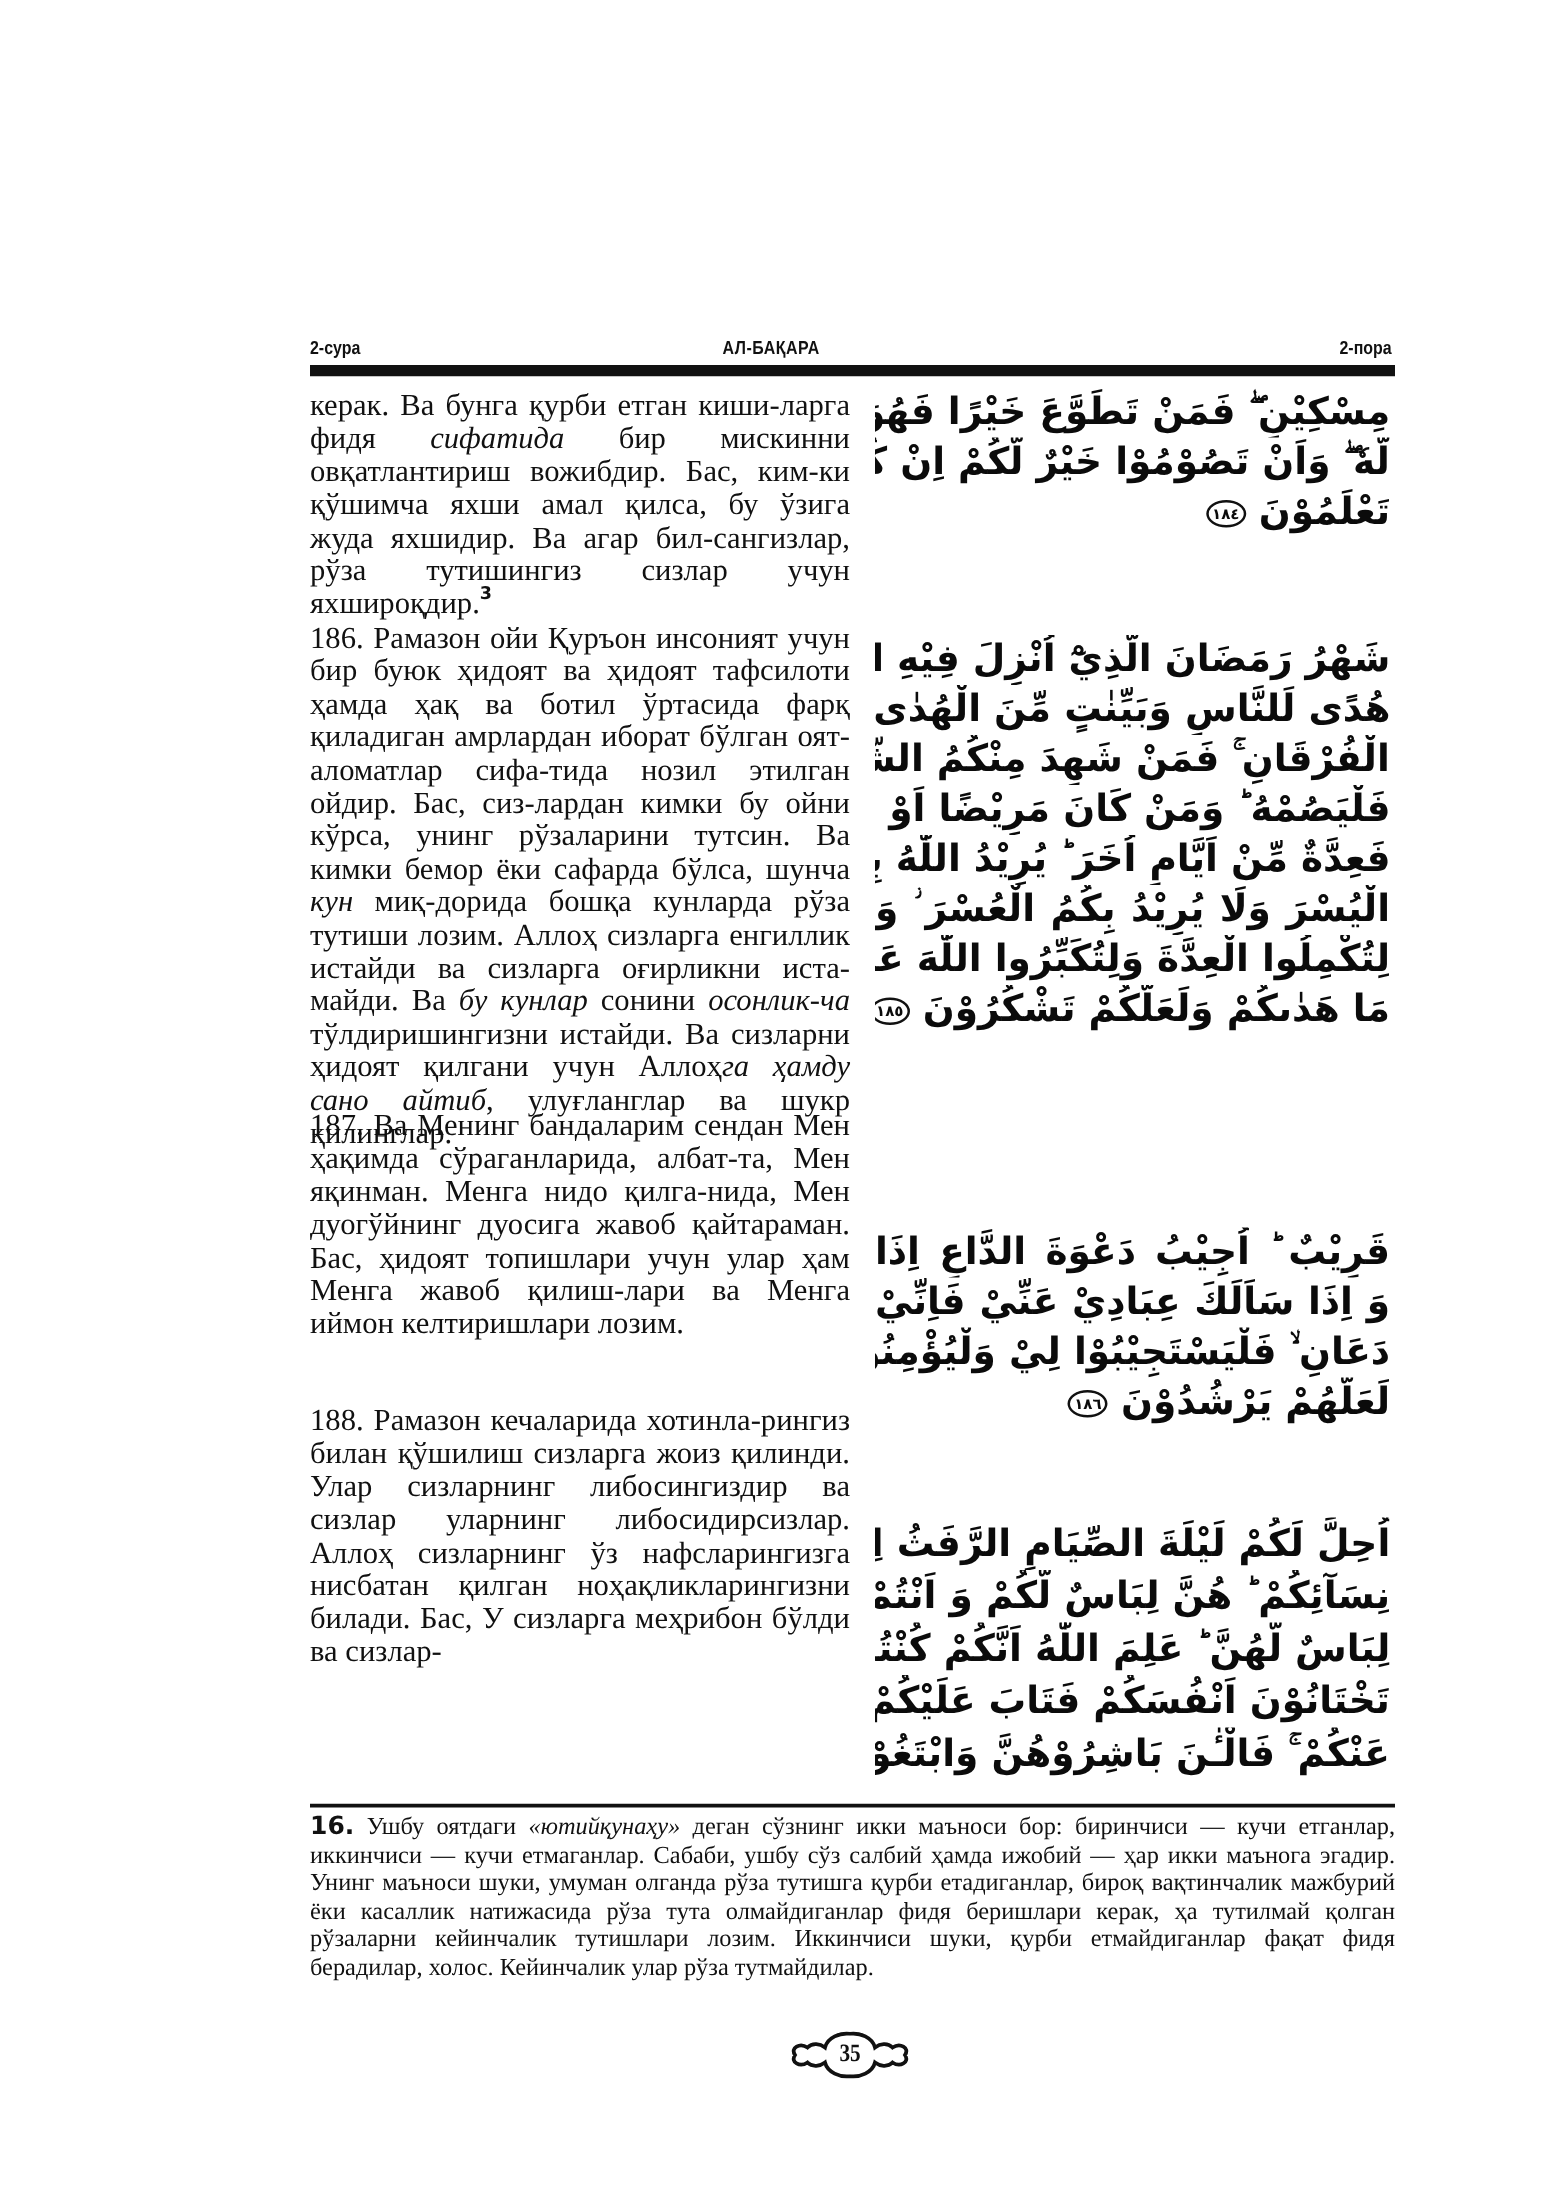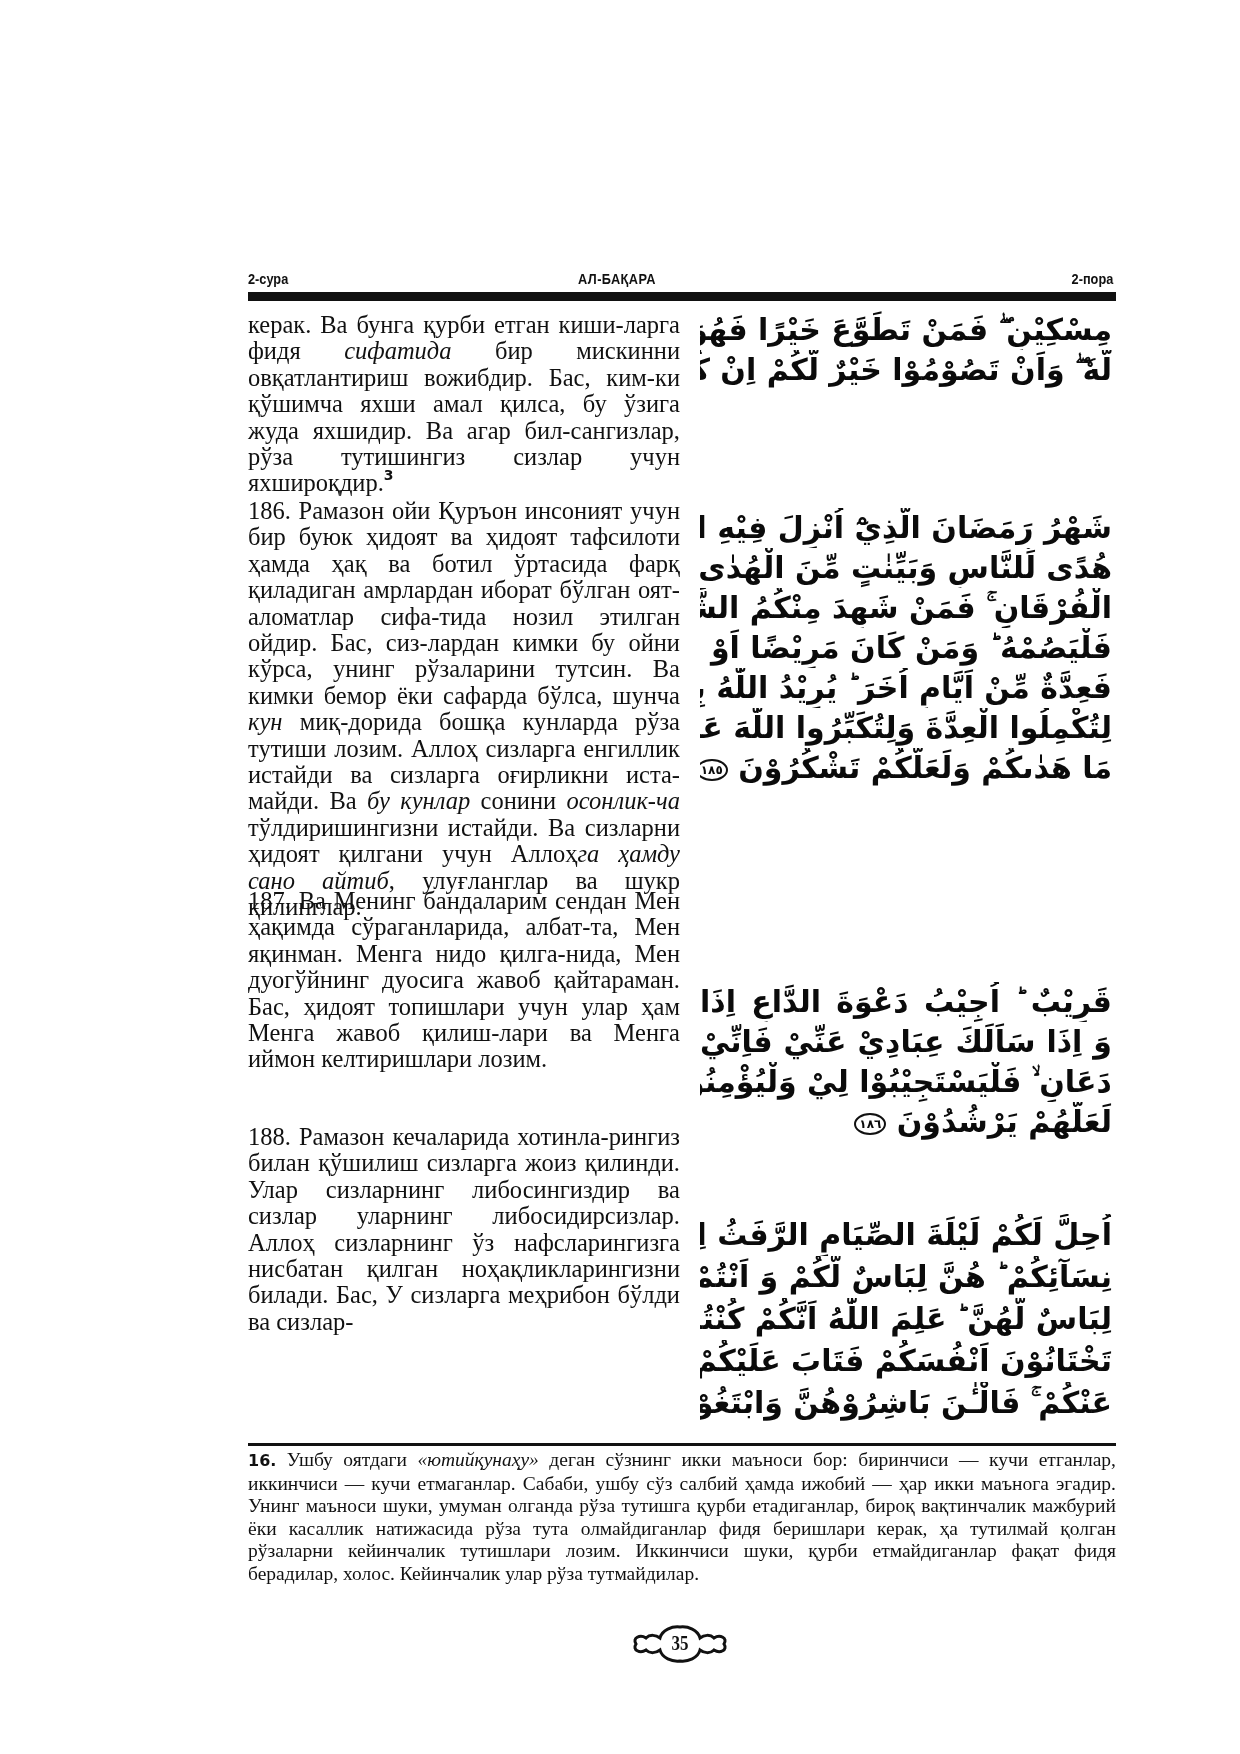--- a/index.html
+++ b/index.html
@@ -28,21 +28,21 @@
     text-align-last: justify; font-family: "DejaVu Sans", sans-serif; font-weight: bold;
     font-size: 30px; color: #0b0b0b; }
   .ar .ln { display: block; white-space: nowrap; overflow: hidden; text-align: justify; text-align-last: justify; }
   .ar .end { text-align-last: right; }
   .vnum { display: inline-block; border: 2.5px solid #111; border-radius: 50%; font-size: 12px; padding: 0 3px; line-height: 18px; vertical-align: middle; direction: ltr; font-weight: bold; }
 
   
   .fn-rule { position: absolute; left: 248px; top: 1443px; width: 868px; height: 3px; background: #111; }
   .fn { position: absolute; left: 248px; top: 1449px; width: 868px;
     font-family: "Liberation Serif", serif; font-size: 19.5px; line-height: 22.6px; text-align: justify; }
-  .fn .num { font-family: "DejaVu Sans", sans-serif; font-weight: bold; font-size: 16px; margin-top: 30px; }
+  .fn .num { font-family: "DejaVu Sans", sans-serif; font-weight: bold; font-size: 20px; margin-top: 30px; }
   .fn em { font-style: italic; }
 
   
   .pgnum { position: absolute; left: 628px; top: 1624px; width: 104px; height: 40px; }
   .pgnum svg { position: absolute; left: 0; top: 0; }
   .pgnum span { position: absolute; left: 0; top: 8px; width: 104px; text-align: center;
     font-family: "Liberation Serif", serif; font-weight: bold; font-size: 20px; transform: scaleX(0.85); }
 </style>
 </head>
 <body>
@@ -63,28 +63,30 @@
     <p class="v" style="top:186px;">
       <span>186. Рамазон ойи Қуръон инсоният учун бир буюк ҳидоят ва ҳидоят тафсилоти ҳамда ҳақ ва ботил ўртасида фарқ қиладиган амрлардан иборат бўлган оят-аломатлар сифа-тида нозил этилган ойдир. Бас, сиз-лардан кимки бу ойни кўрса, унинг рўзаларини тутсин. Ва кимки бемор ёки сафарда бўлса, шунча </span><em>кун</em><span> миқ-дорида бошқа кунларда рўза тутиши лозим. Аллоҳ сизларга енгиллик истайди ва сизларга оғирликни иста-майди. Ва </span><em>бу кунлар</em><span> сонини </span><em>осонлик-ча</em><span> тўлдиришингизни истайди. Ва сизларни ҳидоят қилгани учун Аллоҳ</span><em>га ҳамду сано айтиб</em><span>, улуғланглар ва шукр қилинглар.</span>
     </p>
     <p class="v" style="top:576px;">187. Ва Менинг бандаларим сендан Мен ҳақимда сўраганларида, албат-та, Мен яқинман. Менга нидо қилга-нида, Мен дуогўйнинг дуосига жавоб қайтараман. Бас, ҳидоят топишлари учун улар ҳам Менга жавоб қилиш-лари ва Менга иймон келтиришлари лозим.</p>
     <p class="v" style="top:812px;">188. Рамазон кечаларида хотинла-рингиз билан қўшилиш сизларга жоиз қилинди. Улар сизларнинг либосингиздир ва сизлар уларнинг либосидирсизлар. Аллоҳ сизларнинг ўз нафсларингизга нисбатан қилган ноҳақликларингизни билади. Бас, У сизларга меҳрибон бўлди ва сизлар-</p>
   </div>
 
   <div class="ar" style="top:310px; line-height:40px;">
     <span class="ln">مِسْكِيْنٍ ۖ فَمَنْ تَطَوَّعَ خَيْرًا فَهُوَ خَيْرٌ</span>
     <span class="ln">لَّهٗ ۖ وَاَنْ تَصُوْمُوْا خَيْرٌ لَّكُمْ اِنْ كُنْتُمْ</span>
+    <span class="ln end"><span>تَعْلَمُوْنَ</span> <span class="vnum">١٨٤</span></span>
   </div>
 
   <div class="ar" style="top:508px; line-height:40px;">
     <span class="ln">شَهْرُ رَمَضَانَ الَّذِيْٓ اُنْزِلَ فِيْهِ الْقُرْاٰنُ</span>
     <span class="ln">هُدًى لِّلنَّاسِ وَبَيِّنٰتٍ مِّنَ الْهُدٰى وَ</span>
     <span class="ln">الْفُرْقَانِ ۚ فَمَنْ شَهِدَ مِنْكُمُ الشَّهْرَ</span>
     <span class="ln">فَلْيَصُمْهُ ؕ وَمَنْ كَانَ مَرِيْضًا اَوْ عَلٰى سَفَرٍ</span>
     <span class="ln">فَعِدَّةٌ مِّنْ اَيَّامٍ اُخَرَ ؕ يُرِيْدُ اللّٰهُ بِكُمُ</span>
+    <span class="ln">الْيُسْرَ وَلَا يُرِيْدُ بِكُمُ الْعُسْرَ ؗ وَ</span>
     <span class="ln">لِتُكْمِلُوا الْعِدَّةَ وَلِتُكَبِّرُوا اللّٰهَ عَلٰى</span>
     <span class="ln end"><span>مَا هَدٰىكُمْ وَلَعَلَّكُمْ تَشْكُرُوْنَ</span> <span class="vnum">١٨٥</span></span>
   </div>
 
   <div class="ar" style="top:982px; line-height:40px;">
     <span class="ln">قَرِيْبٌ ؕ اُجِيْبُ دَعْوَةَ الدَّاعِ اِذَا</span>
     <span class="ln">وَ اِذَا سَاَلَكَ عِبَادِيْ عَنِّيْ فَاِنِّيْ</span>
     <span class="ln">دَعَانِ ۙ فَلْيَسْتَجِيْبُوْا لِيْ وَلْيُؤْمِنُوْا بِيْ</span>
     <span class="ln end"><span>لَعَلَّهُمْ يَرْشُدُوْنَ</span> <span class="vnum">١٨٦</span></span>
   </div>

